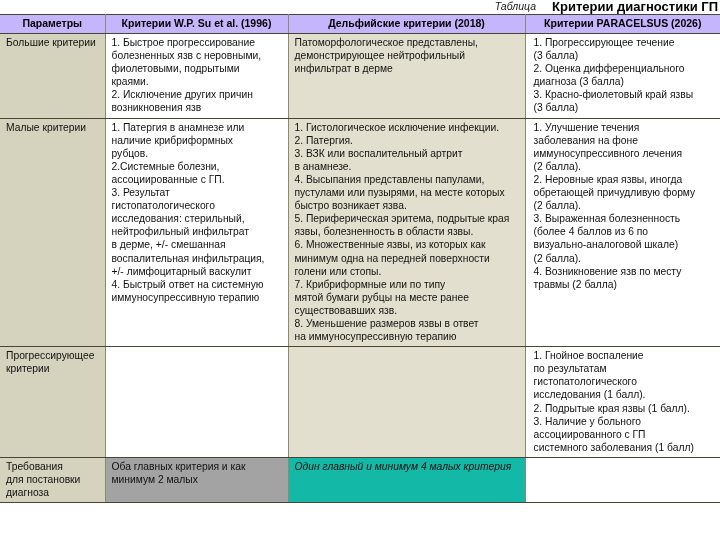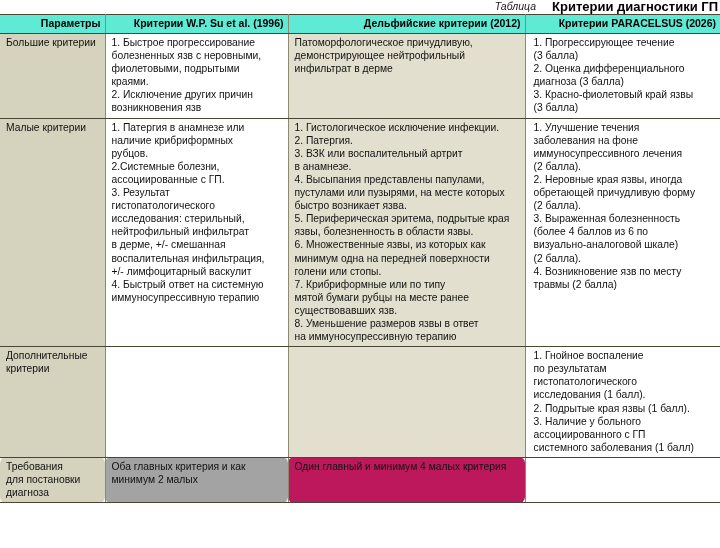--- a/index.html
+++ b/index.html
@@ -50,57 +50,57 @@
     width: 720px;
     table-layout: fixed;
     margin: 0;
   }
   table.crit col.c0 { width: 105px; }
   table.crit col.c1 { width: 183px; }
   table.crit col.c2 { width: 237px; }
   table.crit col.c3 { width: 195px; }
 
   thead th {
-    background: #5eead4;
+    background: #c4b5fd;
     color: #000000;
     font-weight: bold;
     font-size: 10.5px;
-    text-align: right;
+    text-align: center;
     padding: 2px 4px 3px 4px;
     border-top: 1.6px solid #4a4636;
     border-bottom: 1.6px solid #4a4636;
     vertical-align: middle;
     line-height: 13px;
     white-space: nowrap;
   }
 
   tbody td {
     vertical-align: top;
     font-size: 10.3px;
     line-height: 13.1px;
     color: #111111;
     padding: 2px 5px 3px 6px;
     border-bottom: 1.4px solid #4a4636;
     white-space: pre-line;
   }
-  tbody tr:last-child td { border-bottom: 1.6px solid #4a4636; border-radius: 6px; }
+  tbody tr:last-child td { border-bottom: 1.6px solid #4a4636; }
 
   td.col-param  { background: #d5d2bd; padding-left: 6px; }
   td.col-su     { background: #ffffff; margin-top: 24px; }
   td.col-delphi { background: #e2dfce; }
   td.col-para   { background: #ffffff; padding-left: 8px; }
 
   
   td.col-param, td.col-su, td.col-delphi { border-right: 1.2px solid #8d8872; }
   thead th.h-param, thead th.h-su, thead th.h-delphi { border-right: 1.2px solid #8d8872; }
 
   
   tr.req td.col-param  { background: #d5d2bd; }
   tr.req td.col-su     { background: #a3a3a3; }
-  tr.req td.col-delphi { background: #be185d; }
+  tr.req td.col-delphi { background: #14b8a6; font-style: italic; }
   tr.req td.col-para   { background: #ffffff; }
 </style>
 </head>
 <body>
 
 <div class="page">
 
   <div class="caption-row">
     <span class="caption-label">Таблица</span>
     <span class="caption-title">Критерии диагностики ГП</span>
@@ -110,34 +110,34 @@
     <colgroup>
       <col class="c0">
         <col class="c1">
         <col class="c2">
         <col class="c3">
     </colgroup>
     <thead>
       <tr>
         <th class="h-param">Параметры</th>
         <th class="h-su">Критерии W.P. Su et al. (1996)</th>
-        <th class="h-delphi">Дельфийские критерии (2012)</th>
+        <th class="h-delphi">Дельфийские критерии (2018)</th>
         <th class="h-para">Критерии PARACELSUS (2026)</th>
       </tr>
     </thead>
     <tbody>
       <tr>
         <td class="col-param">Большие критерии</td>
         <td class="col-su">1. Быстрое прогрессирование
 болезненных язв с неровными,
 фиолетовыми, подрытыми
 краями.
 2. Исключение других причин
 возникновения язв</td>
-        <td class="col-delphi">Патоморфологическое причудливую,
+        <td class="col-delphi">Патоморфологическое представлены,
 демонстрирующее нейтрофильный
 инфильтрат в дерме</td>
         <td class="col-para">1. Прогрессирующее течение
 (3 балла)
 2. Оценка дифференциального
 диагноза (3 балла)
 3. Красно-фиолетовый край язвы
 (3 балла)</td>
       </tr>
       <tr>
@@ -181,21 +181,21 @@
 обретающей причудливую форму
 (2 балла).
 3. Выраженная болезненность
 (более 4 баллов из 6 по
 визуально-аналоговой шкале)
 (2 балла).
 4. Возникновение язв по месту
 травмы (2 балла)</td>
       </tr>
       <tr>
-        <td class="col-param">Дополнительные
+        <td class="col-param">Прогрессирующее
 критерии</td>
         <td class="col-su"></td>
         <td class="col-delphi"></td>
         <td class="col-para">1. Гнойное воспаление
 по результатам
 гистопатологического
 исследования (1 балл).
 2. Подрытые края язвы (1 балл).
 3. Наличие у больного
 ассоциированного с ГП

